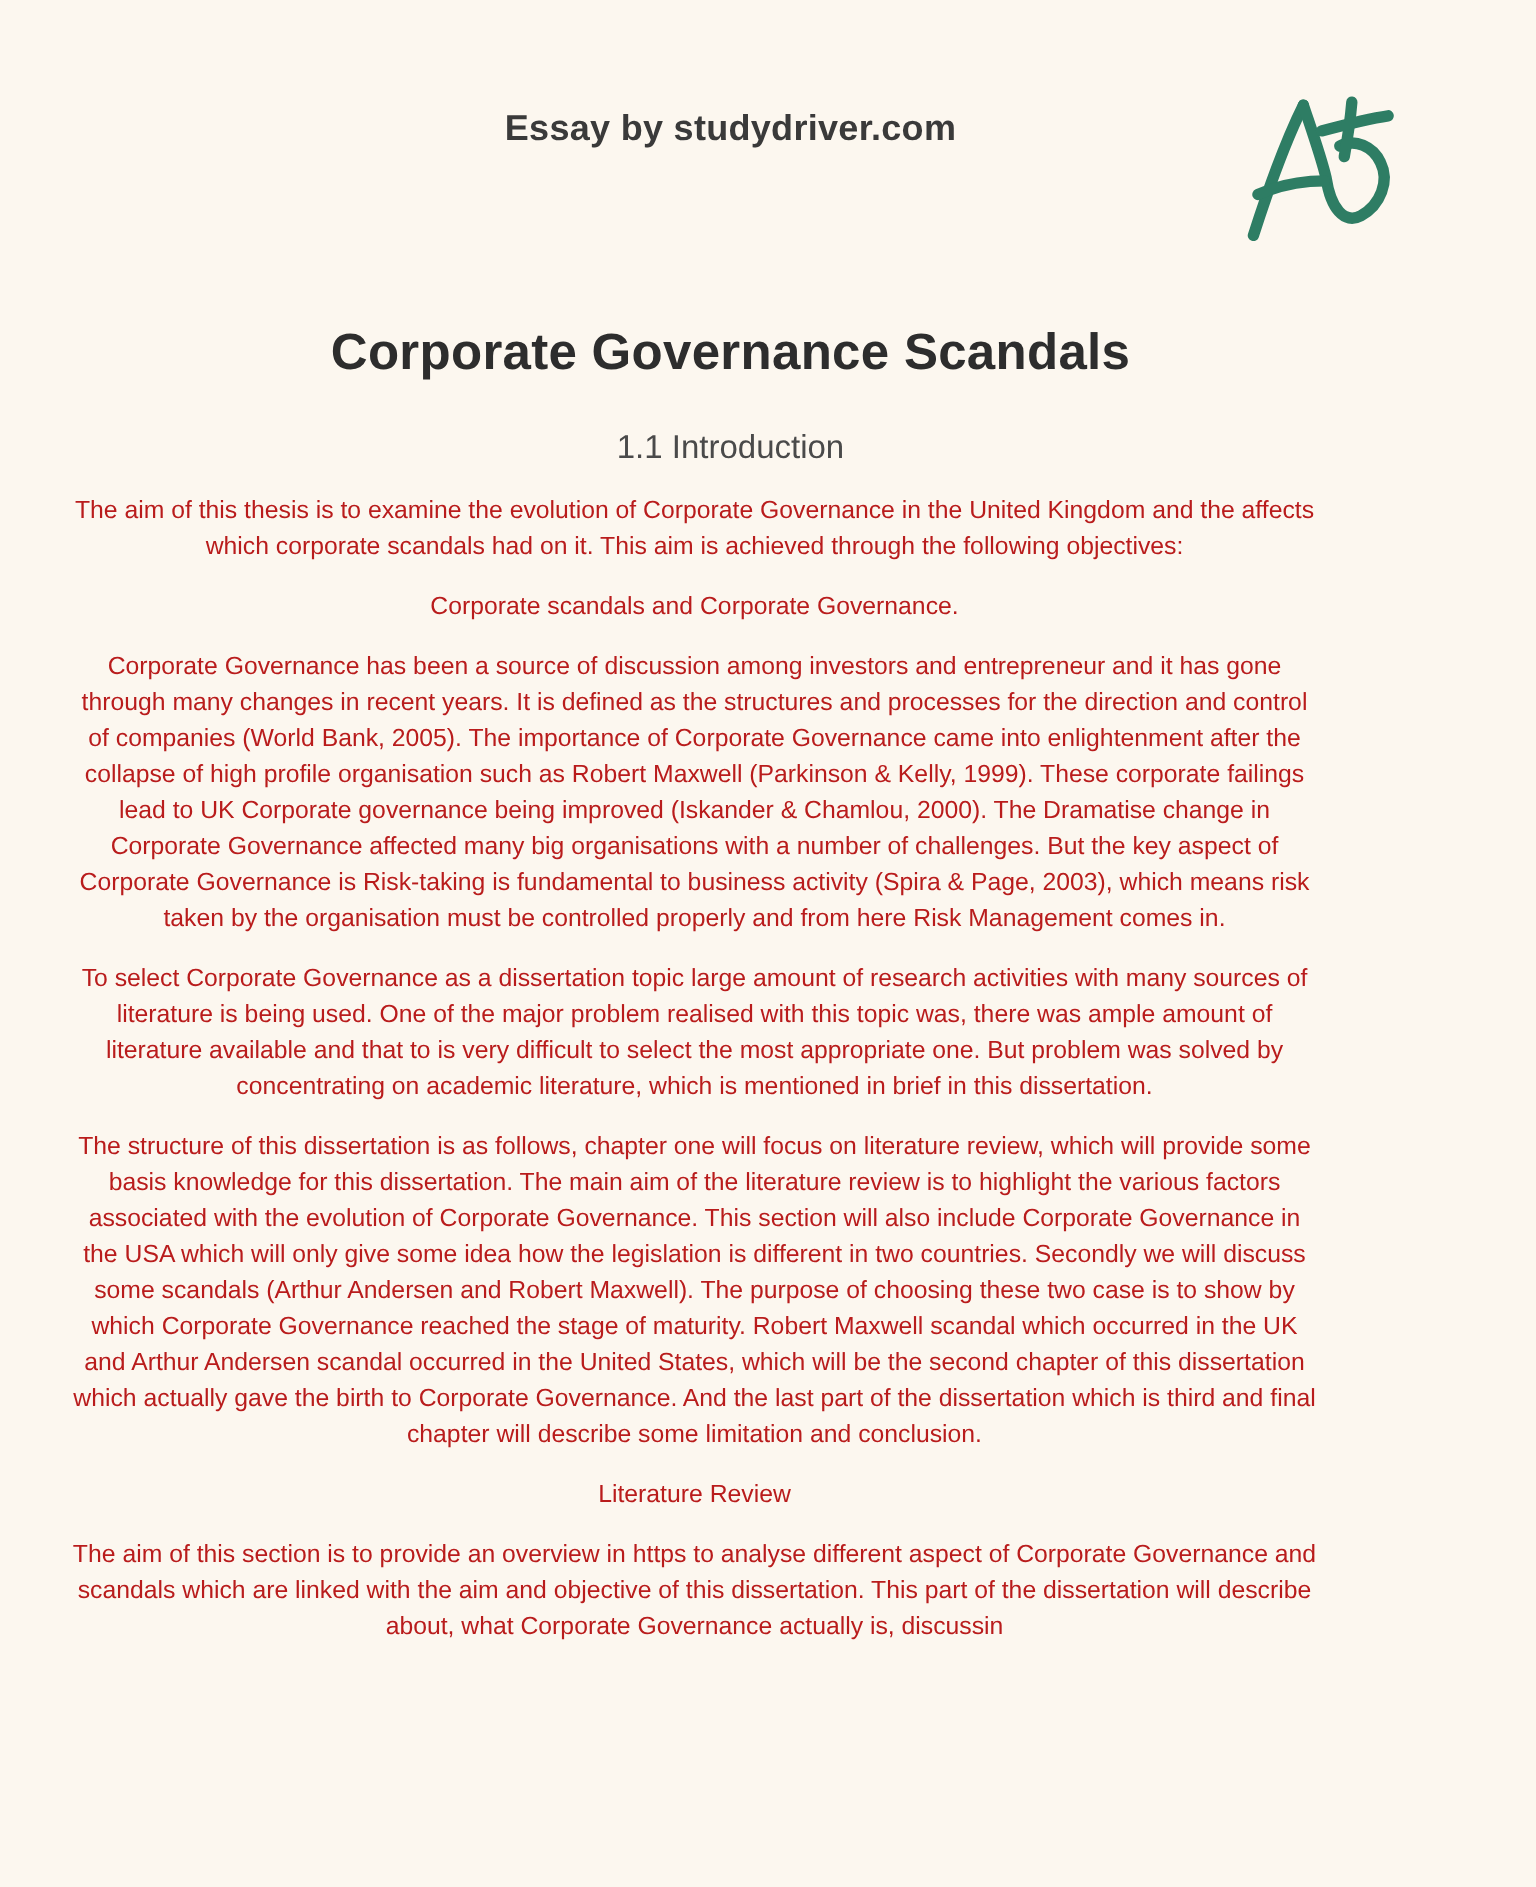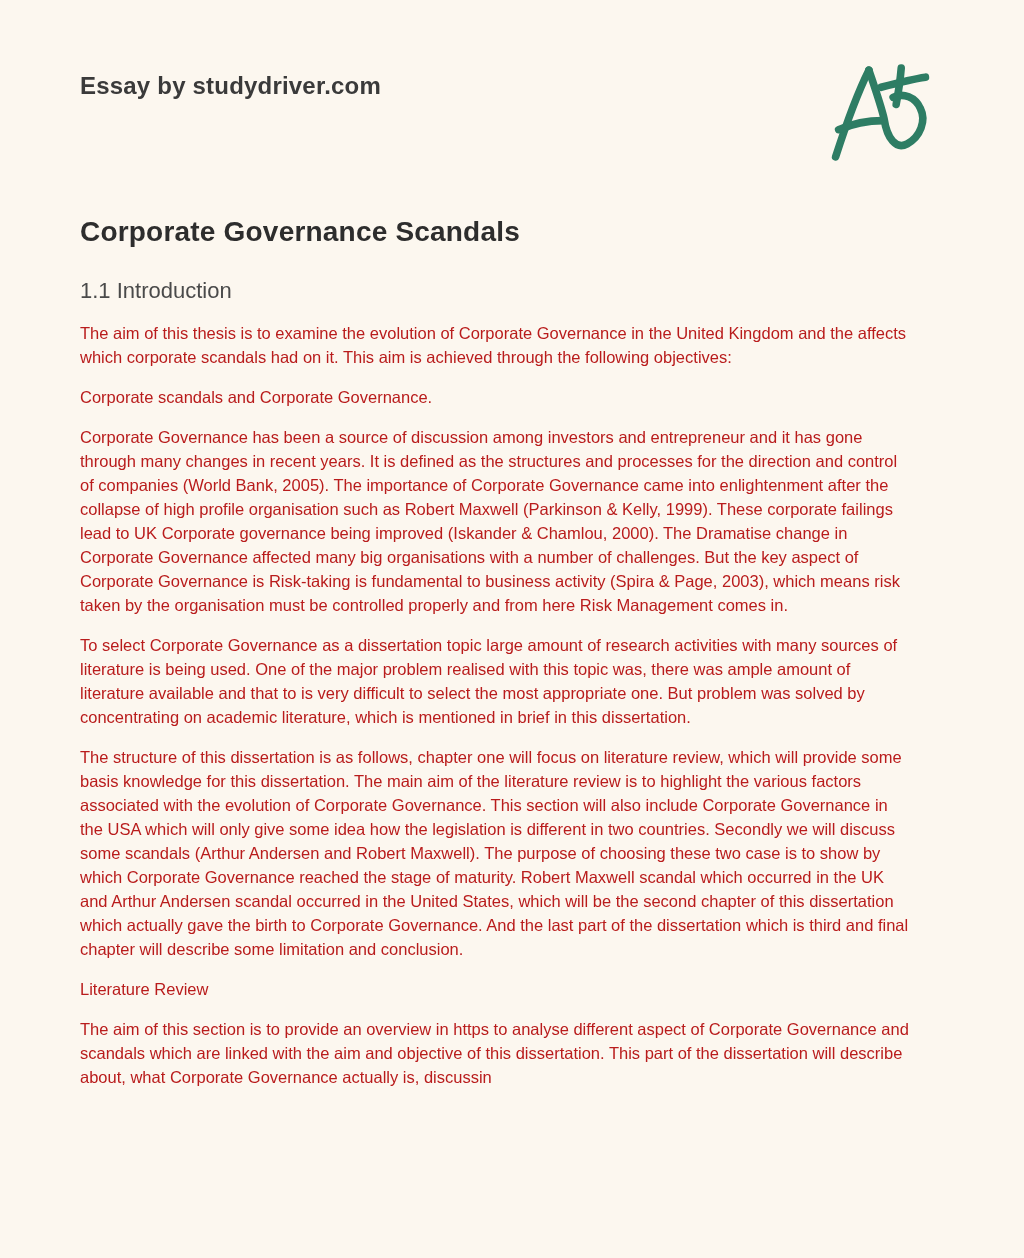--- a/index.html
+++ b/index.html
@@ -10,21 +10,22 @@
     width: 1024px;
     height: 1258px;
     background: #fcf7ef;
     overflow: hidden;
     position: relative;
   }
   .page {
     position: relative;
     width: 1024px;
     height: 1258px;
-    padding: 72px 96px 0 80px;
+    padding: 72px 96px 0 46px;
+    text-align: center;
   }
   .doc-header {
     position: relative;
   }
   .header-title {
     font-size: 24px;
     font-weight: bold;
     color: #3a3a3a;
     letter-spacing: 0.2px;
   }
@@ -42,21 +43,21 @@
     top: -14px;
     right: -6px;
     width: 112px;
     height: 106px;
   }
   .logo svg { width: 100%; height: 100%; }
   .essay {
     margin-top: 116px;
   }
   .essay-title {
-    font-size: 28px;
+    font-size: 34px;
     font-weight: bold;
     color: #2d2d2d;
     letter-spacing: 0.2px;
     margin-bottom: 30px;
   }
   .intro-label {
     font-size: 22px;
     color: #4a4a4a;
     margin-bottom: 17px;
   }

